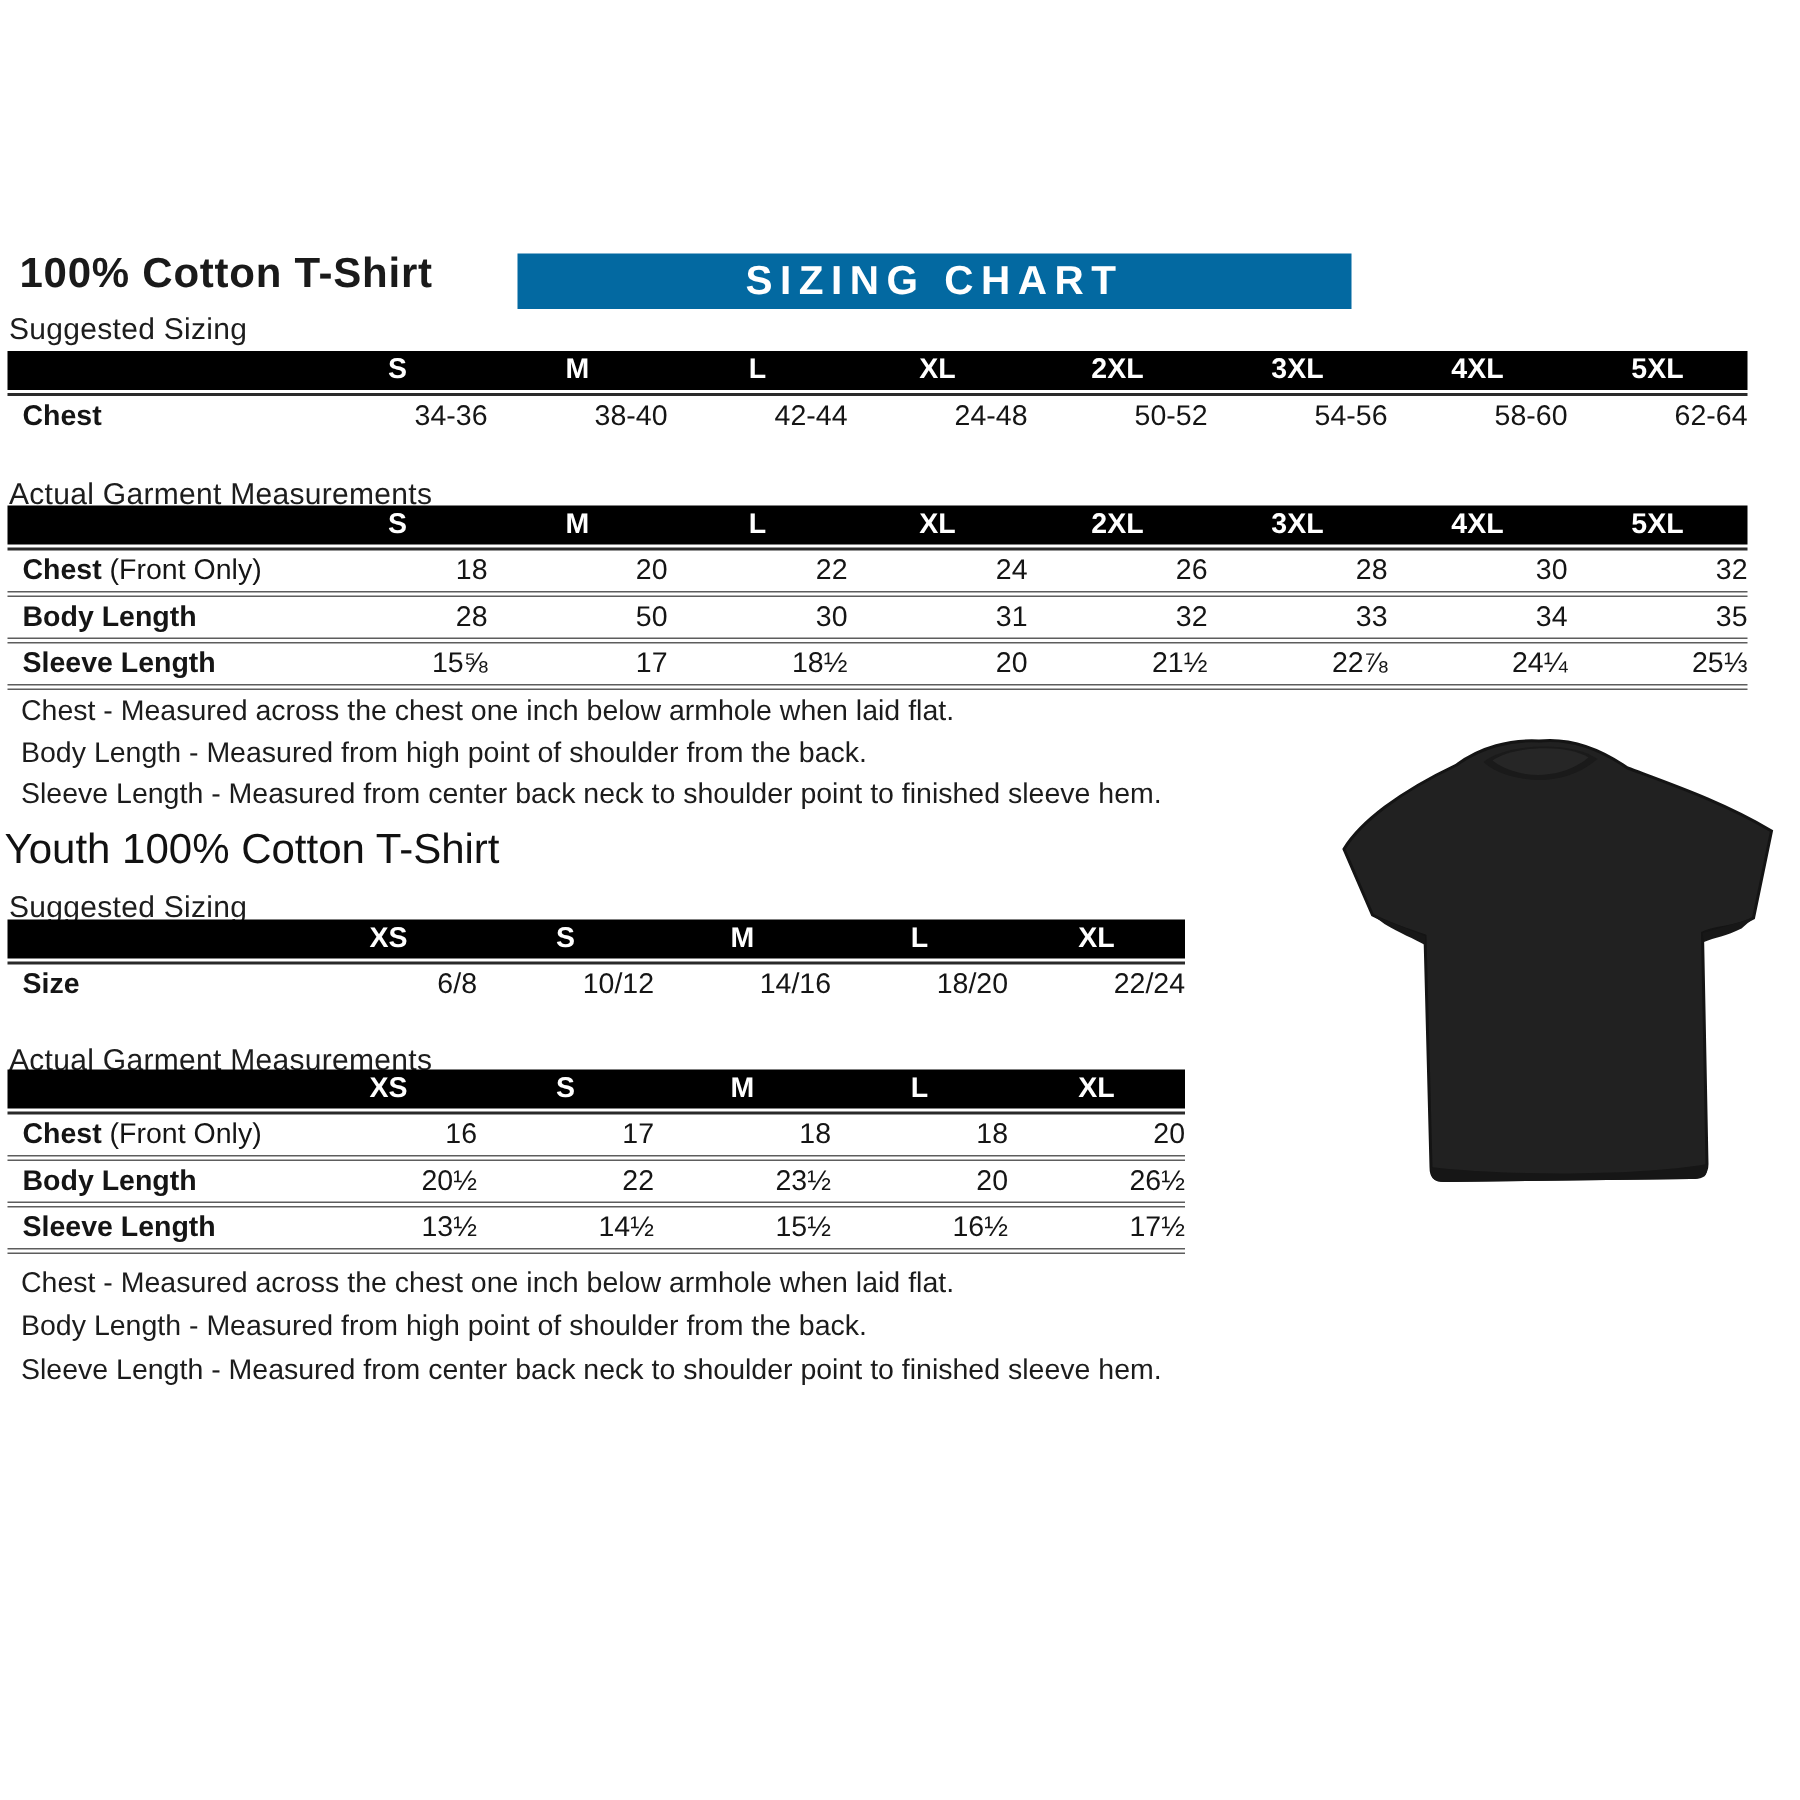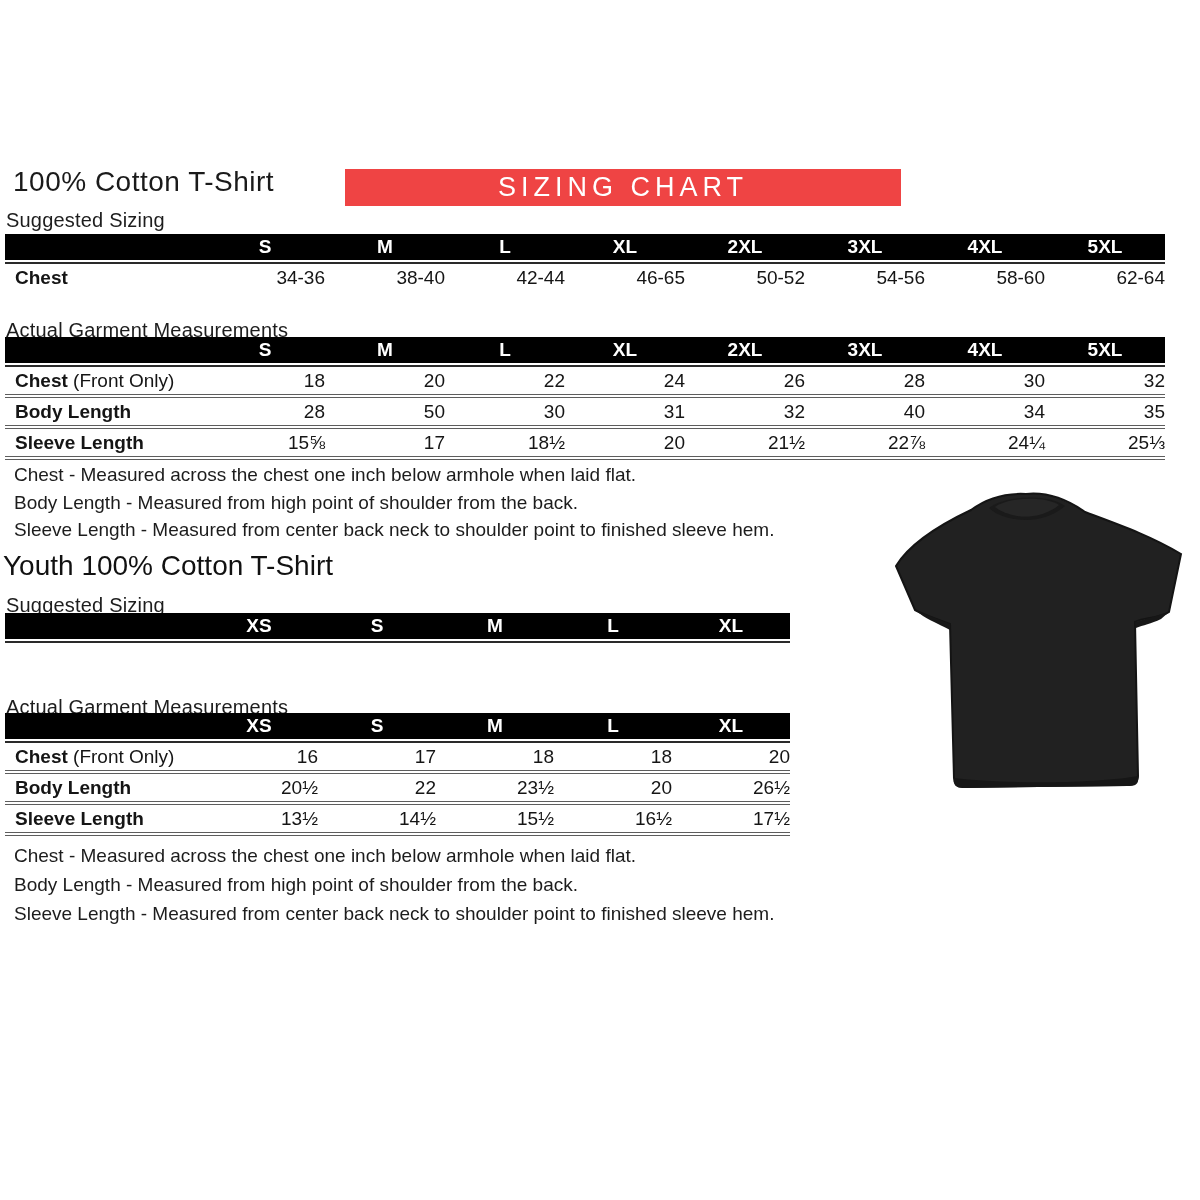--- a/index.html
+++ b/index.html
@@ -2,24 +2,24 @@
 <html><head>
 <meta charset="utf-8">
 <style>
   html,body{margin:0;padding:0;}
   body{
     width:1200px;height:1200px;position:relative;background:#ffffff;
     font-family:"Liberation Sans","DejaVu Sans",sans-serif;color:#111;
     overflow:hidden;
   }
   .abs{position:absolute;}
-  .title-main{left:13px;top:166px;font-size:28px;font-weight:400;letter-spacing:.5px;color:#1a1a1a;}
+  .title-main{left:13px;top:166px;font-size:28px;font-weight:700;letter-spacing:.5px;color:#1a1a1a;}
   .banner{
-    left:345px;top:169px;width:556px;height:37px;background:#ef4444;
-    color:#fff;font-size:27px;font-weight:400;letter-spacing:5px;
+    left:345px;top:169px;width:556px;height:37px;background:#0369a1;
+    color:#fff;font-size:27px;font-weight:700;letter-spacing:5px;
     display:flex;align-items:center;justify-content:center;
   }
   .sublabel{font-size:20px;color:#1d1d1d;letter-spacing:.2px;}
   .title-youth{left:3px;top:550px;font-size:28px;font-weight:400;color:#111;}
 
   .tbl{position:absolute;}
   .thead{display:flex;align-items:center;background:#000;height:26px;}
   .hrule{height:2px;background:#2a2a2a;margin-top:2px;}
   .trow{display:flex;align-items:center;height:27px;font-size:19px;color:#151515;}
   .rsep{height:2px;border-top:1px solid #5d5d5d;border-bottom:1px solid #5d5d5d;}
@@ -55,21 +55,21 @@
     <div class="hcell">3XL</div>
     <div class="hcell">4XL</div>
     <div class="hcell">5XL</div>
   </div>
   <div class="hrule"></div>
   <div class="trow">
     <div class="lcell"><b>Chest</b><span></span></div>
     <div class="cell">34-36</div>
     <div class="cell">38-40</div>
     <div class="cell">42-44</div>
-    <div class="cell">46-65</div>
+    <div class="cell">24-48</div>
     <div class="cell">50-52</div>
     <div class="cell">54-56</div>
     <div class="cell">58-60</div>
     <div class="cell">62-64</div>
   </div>
 </div>
 
 <div class="abs sublabel" style="left:6px;top:319px;">Actual Garment Measurements</div>
 
 <div class="tbl adult" style="top:337px;">
@@ -97,21 +97,21 @@
     <div class="cell">32</div>
   </div>
   <div class="rsep"></div>
   <div class="trow">
     <div class="lcell"><b>Body Length</b><span></span></div>
     <div class="cell">28</div>
     <div class="cell">50</div>
     <div class="cell">30</div>
     <div class="cell">31</div>
     <div class="cell">32</div>
-    <div class="cell">40</div>
+    <div class="cell">33</div>
     <div class="cell">34</div>
     <div class="cell">35</div>
   </div>
   <div class="rsep"></div>
   <div class="trow">
     <div class="lcell"><b>Sleeve Length</b><span></span></div>
     <div class="cell">15⅝</div>
     <div class="cell">17</div>
     <div class="cell">18½</div>
     <div class="cell">20</div>
@@ -134,20 +134,28 @@
 <div class="tbl youth-t" style="top:613px;">
   <div class="thead">
     <div class="lcell"></div>
     <div class="hcell">XS</div>
     <div class="hcell">S</div>
     <div class="hcell">M</div>
     <div class="hcell">L</div>
     <div class="hcell">XL</div>
   </div>
   <div class="hrule"></div>
+  <div class="trow">
+    <div class="lcell"><b>Size</b><span></span></div>
+    <div class="cell">6/8</div>
+    <div class="cell">10/12</div>
+    <div class="cell">14/16</div>
+    <div class="cell">18/20</div>
+    <div class="cell">22/24</div>
+  </div>
 </div>
 
 <div class="abs sublabel" style="left:6px;top:696px;">Actual Garment Measurements</div>
 
 <div class="tbl youth-t" style="top:713px;">
   <div class="thead">
     <div class="lcell"></div>
     <div class="hcell">XS</div>
     <div class="hcell">S</div>
     <div class="hcell">M</div>

